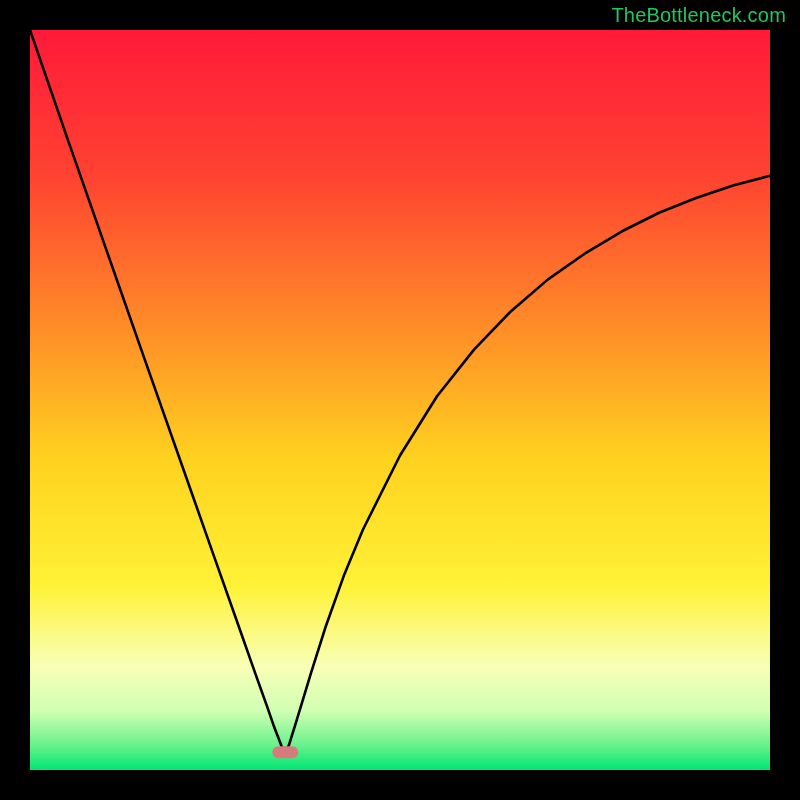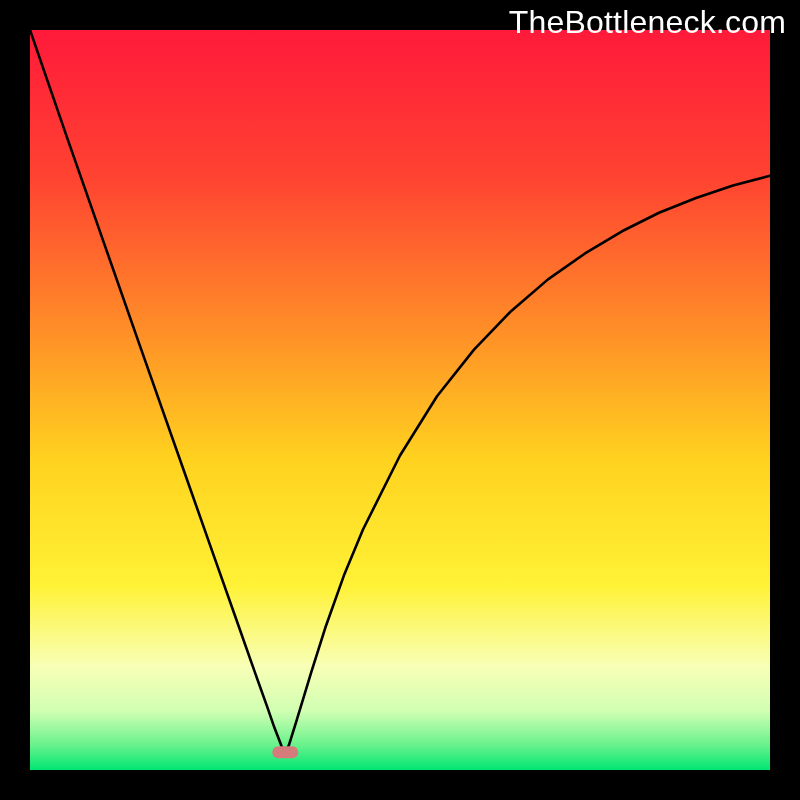--- a/index.html
+++ b/index.html
@@ -15,22 +15,22 @@
     left: 30px;
     top: 30px;
     width: 740px;
     height: 740px;
   }
   .watermark {
     position: absolute;
     top: 4px;
     right: 14px;
     font-family: Arial, Helvetica, sans-serif;
-    font-size: 32px;
-    color: #ffffff;
+    font-size: 20px;
+    color: #22c55e;
     letter-spacing: 0.2px;
   }
 </style>
 </head>
 <body>
 
 <div class="frame">
   <svg class="plot" viewBox="0 0 740 740" preserveAspectRatio="none">
     <defs>
       <linearGradient id="bg-grad" x1="0" y1="0" x2="0" y2="1">

